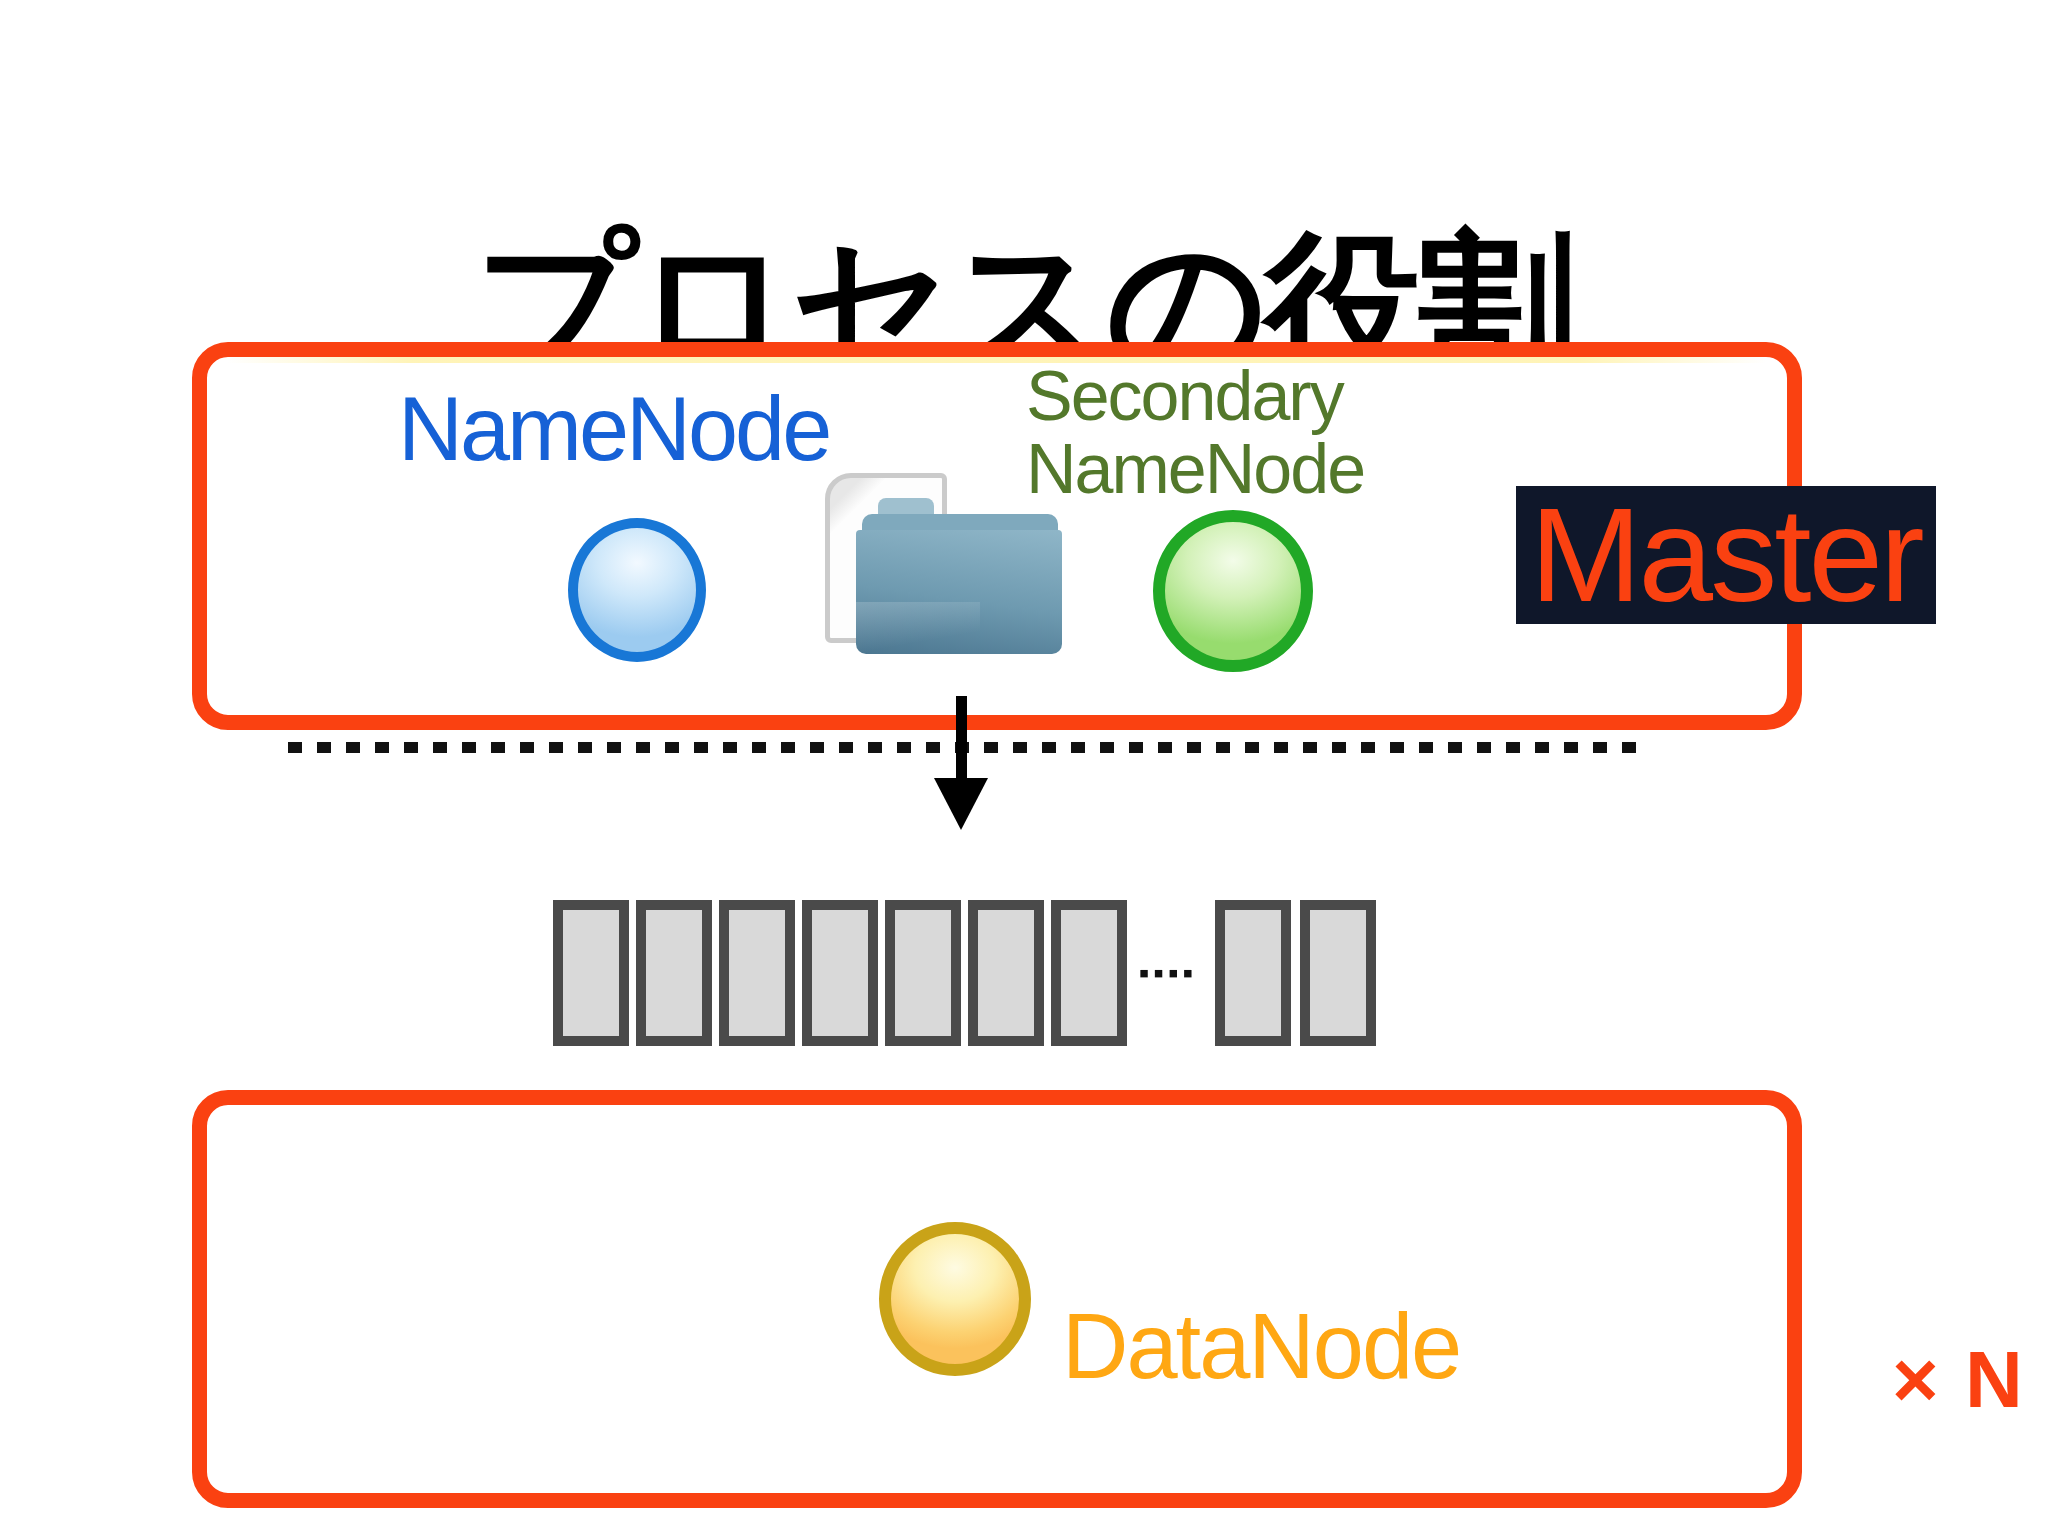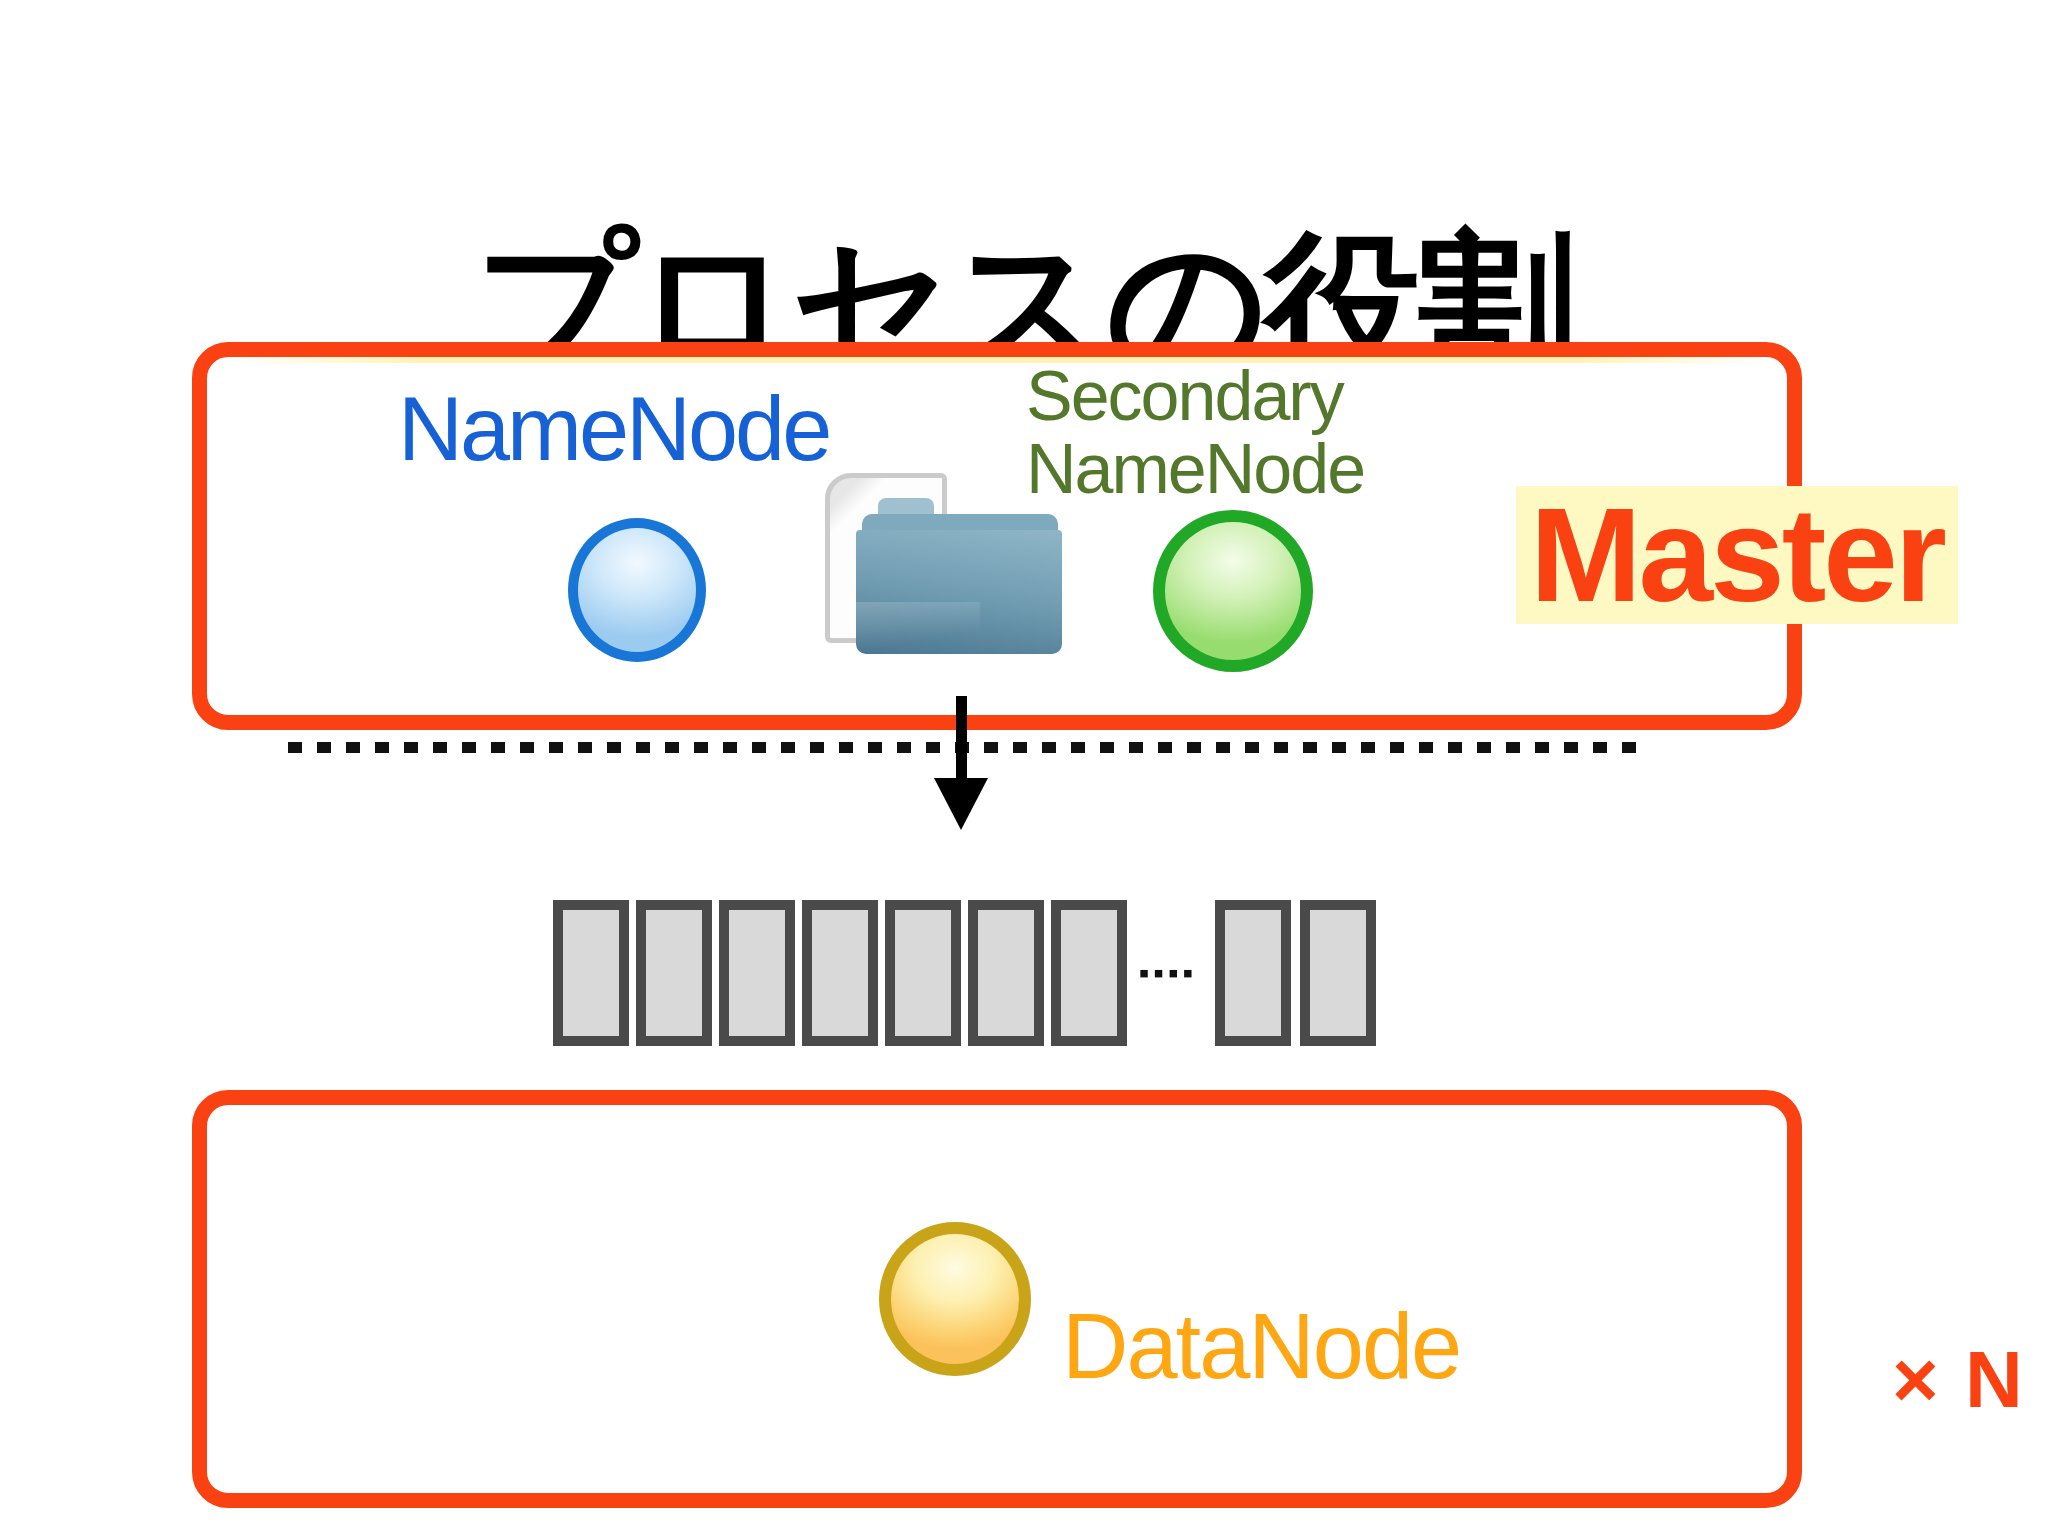--- a/index.html
+++ b/index.html
@@ -40,22 +40,22 @@
   }
   .master-box{left:192px;top:342px;width:1610px;height:388px;}
   .master-box::after{ 
     content:"";position:absolute;left:20px;right:20px;top:0;height:6px;
     background:linear-gradient(90deg,rgba(255,243,180,.0),rgba(255,240,160,.75) 12%,rgba(255,240,160,.75) 88%,rgba(255,243,180,0));
   }
   .slave-box{left:192px;top:1090px;width:1610px;height:418px;}
   
   .role-label{
     position:absolute;z-index:6;
-    font-weight:bold;color:var(--c-accent);
-    background:#fef9c3;line-height:1.0;
+    font-weight:normal;color:var(--c-accent);
+    background:#0f172a;line-height:1.0;
     letter-spacing:-3px;
     padding:2px 14px;
   }
   .master-label{left:1516px;top:486px;font-size:134px;}
   .slave-label{left:1616px;top:1234px;font-size:134px;}
   .multiplier-label{
     position:absolute;left:1892px;top:1340px;z-index:6;
     font-weight:bold;color:var(--c-accent);
     font-size:80px;line-height:1.0;letter-spacing:2px;
   }

